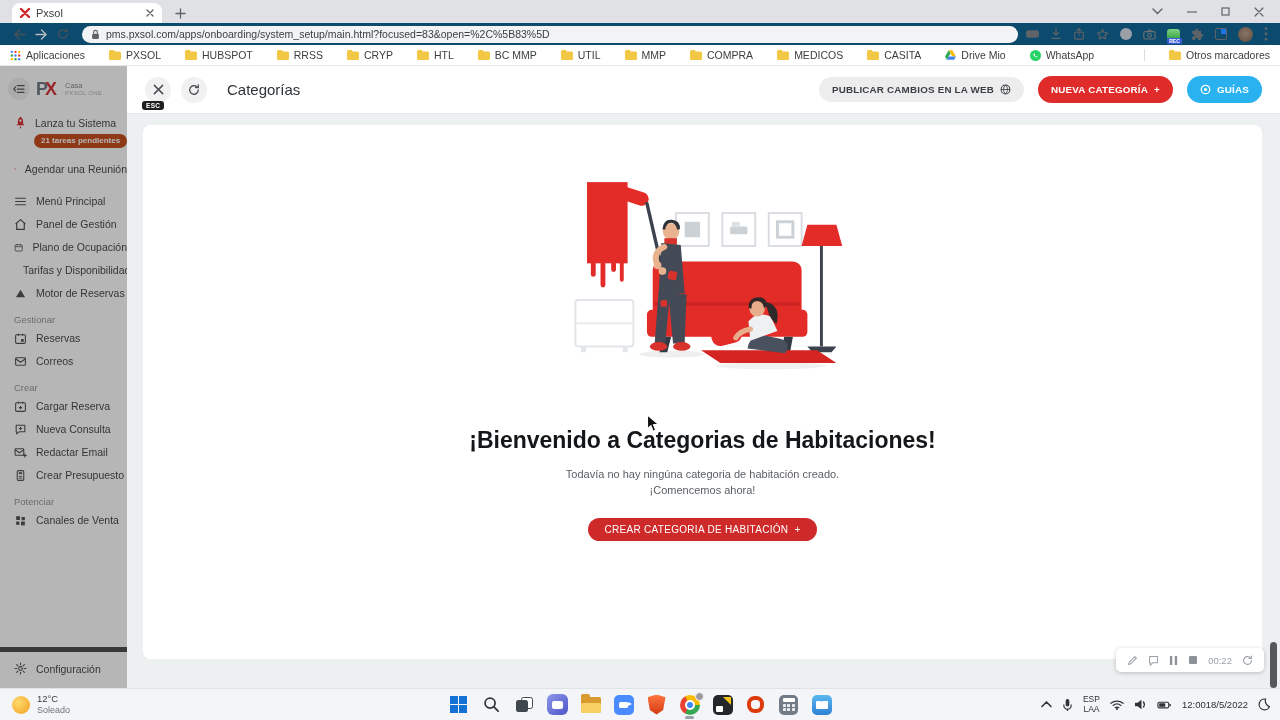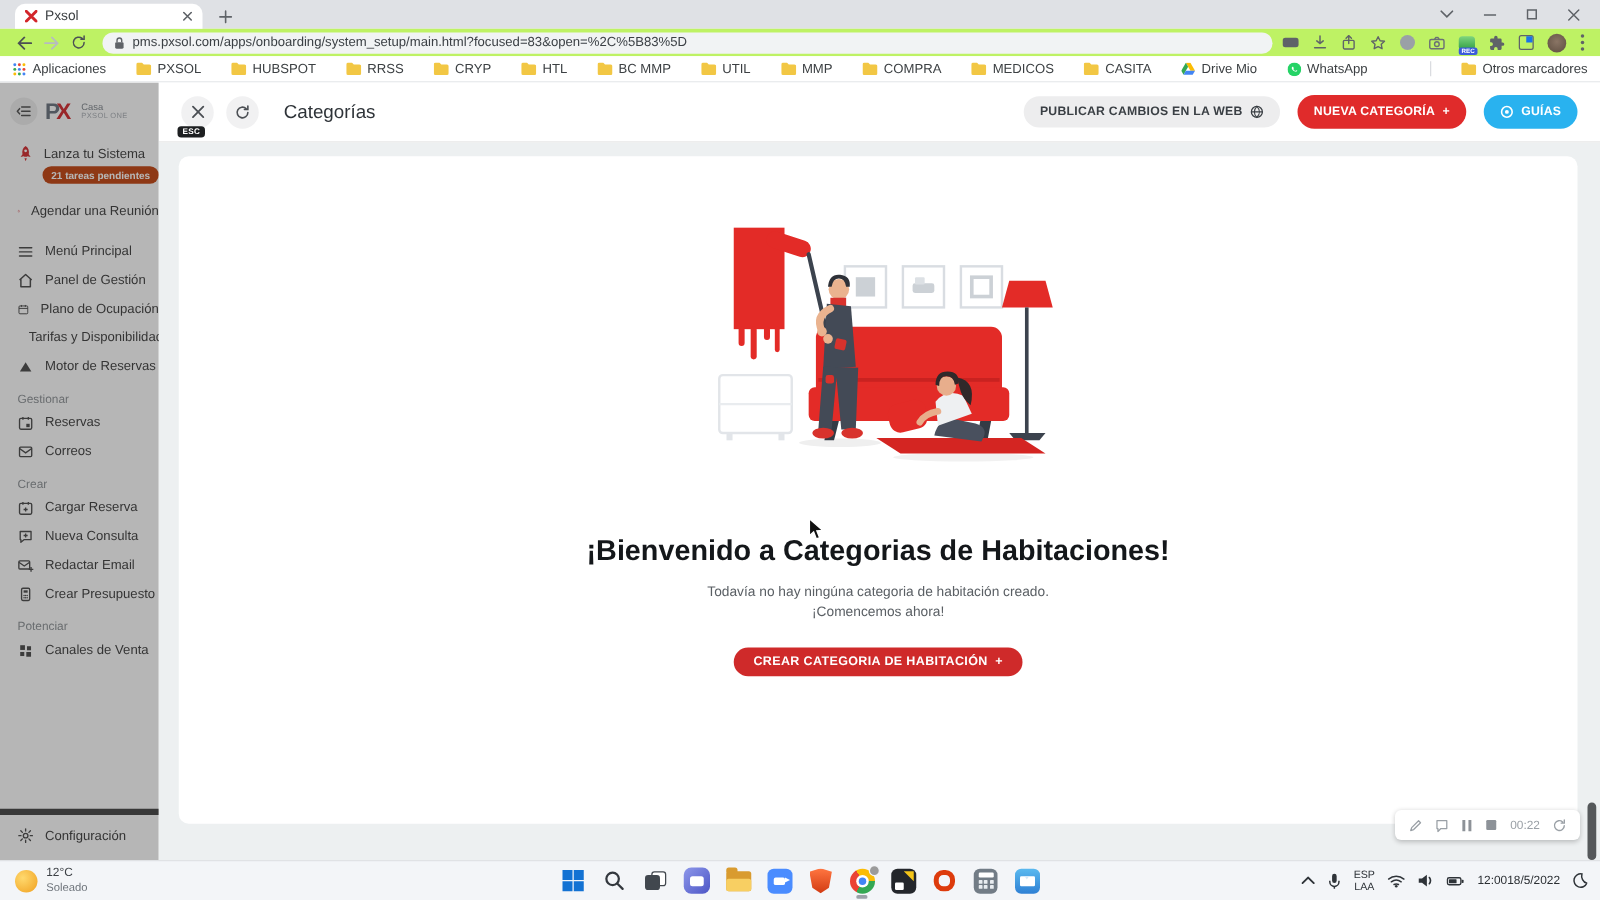--- a/index.html
+++ b/index.html
@@ -5,21 +5,21 @@
   *{margin:0;padding:0;box-sizing:border-box}
   body{font-family:"Liberation Sans",sans-serif;background:#000}
   .screen{position:relative;width:1280px;height:720px;background:#fff;overflow:hidden;font-family:"Liberation Sans",sans-serif}
 
   
   .tabstrip{height:23px;background:#dfe1e5;display:flex;align-items:flex-end}
   .tab{width:150px;height:20px;background:#fff;border-radius:8px 8px 0 0;margin-left:12px;display:flex;align-items:center;gap:6px;padding:0 8px;font-size:11px;color:#3c4043}
   .tab-title{flex:1;white-space:nowrap;overflow:hidden}
   .newtab{width:24px;height:20px;display:flex;align-items:center;justify-content:center;margin-left:6px}
   .win-controls{margin-left:auto;display:flex;align-items:center;gap:24px;padding:0 16px;height:100%}
-  .toolbar{height:22px;background:#bef264;display:flex;align-items:center;padding:0 8px}
+  .toolbar{height:22px;background:#0c4a6e;display:flex;align-items:center;padding:0 8px}
   .nav-btn{width:22px;display:flex;align-items:center;justify-content:center}
   .addressbar{flex:1;height:17px;margin:0 8px;background:#f1f3f4;border-radius:9px;display:flex;align-items:center;gap:6px;padding:0 9px;font-size:10.5px;color:#3b4045}
   .url-text{white-space:nowrap;overflow:hidden}
   .tb-icons{display:flex;align-items:center;gap:11px;padding-right:4px}
   .bookmarksbar{height:21px;background:#fff;border-bottom:1px solid #e4e6e9;display:flex;align-items:center;gap:24px;padding:0 10px;font-size:10.5px;color:#3c4043}
   .bm{display:flex;align-items:center;gap:5px;white-space:nowrap}
   .other-bm{margin-left:auto;display:flex;align-items:center;gap:5px;border-left:1px solid #dadce0;padding-left:24px}
   .avatar{width:15px;height:15px;border-radius:50%;background:radial-gradient(circle at 50% 42%,#8a7565,#5d4d40)}
   .ext-rec{position:relative;width:13px;height:11px;background:linear-gradient(180deg,#7ed57e,#2f9e44);border-radius:3px}
   .ext-rec b{position:absolute;left:0;right:0;bottom:-4px;margin:auto;width:15px;background:#3b5bdb;color:#fff;font-size:5px;font-weight:bold;text-align:center;border-radius:2px;line-height:6px}
@@ -57,21 +57,21 @@
   .pill{display:flex;align-items:center;gap:6px;border:none;border-radius:14px;font-family:inherit;font-weight:bold;font-size:9.8px;letter-spacing:.2px;padding:0 13px;height:25px;cursor:pointer}
   .pill.publish{background:#ededee;color:#3a3f44}
   .pill.danger{background:#e02b2b;color:#fff;height:27px}
   .pill.info{background:#29b2ef;color:#fff;height:27px}
 
   .content{flex:1;position:relative;padding:11px 18px 0 16px}
   .card{background:#fff;border-radius:8px;height:534px;display:flex;flex-direction:column;align-items:center;overflow:hidden}
   .illu{margin-top:50px}
   .welcome-h{margin-top:56px;font-size:23px;font-weight:bold;color:#14171a;text-align:center}
   .welcome-p{margin-top:12px;font-size:11px;line-height:16px;color:#5a5f64;text-align:center}
-  .cta{margin-top:20px;display:flex;align-items:center;gap:6px;background:#cf2a2a;color:#fff;border:none;border-radius:12px;height:23px;padding:0 16px;font-family:inherit;font-size:10px;font-weight:bold;letter-spacing:.3px;cursor:pointer}
+  .cta{margin-top:20px;display:flex;align-items:center;gap:6px;background:#cf2a2a;color:#fff;border:none;border-radius:12px;height:23px;padding:0 16px;font-family:inherit;font-size:10px;font-weight:normal;letter-spacing:.3px;cursor:pointer}
 
   .recorder{position:absolute;right:16px;bottom:16px;width:148px;height:24px;background:#fff;border-radius:5px;box-shadow:0 1px 4px rgba(0,0,0,.22);display:flex;align-items:center;justify-content:space-around;padding:0 6px;color:#9aa0a6;font-size:9.5px}
   .scroll-thumb{position:absolute;right:3px;bottom:0;width:7px;height:46px;border-radius:4px;background:#55585a;z-index:6}
 
   
   .taskbar{position:relative;height:32px;background:#f3f5f8;border-top:1px solid #e0e2e5;display:flex;align-items:center}
   .weather{display:flex;align-items:center;gap:7px;padding-left:12px;cursor:pointer}
   .sun{width:18px;height:18px;border-radius:50%;background:radial-gradient(circle at 35% 35%,#ffd96e,#f0a01f)}
   .weather-txt{display:flex;flex-direction:column;line-height:1.2}
   .weather-txt .t{font-size:9.5px;color:#3c4045}

